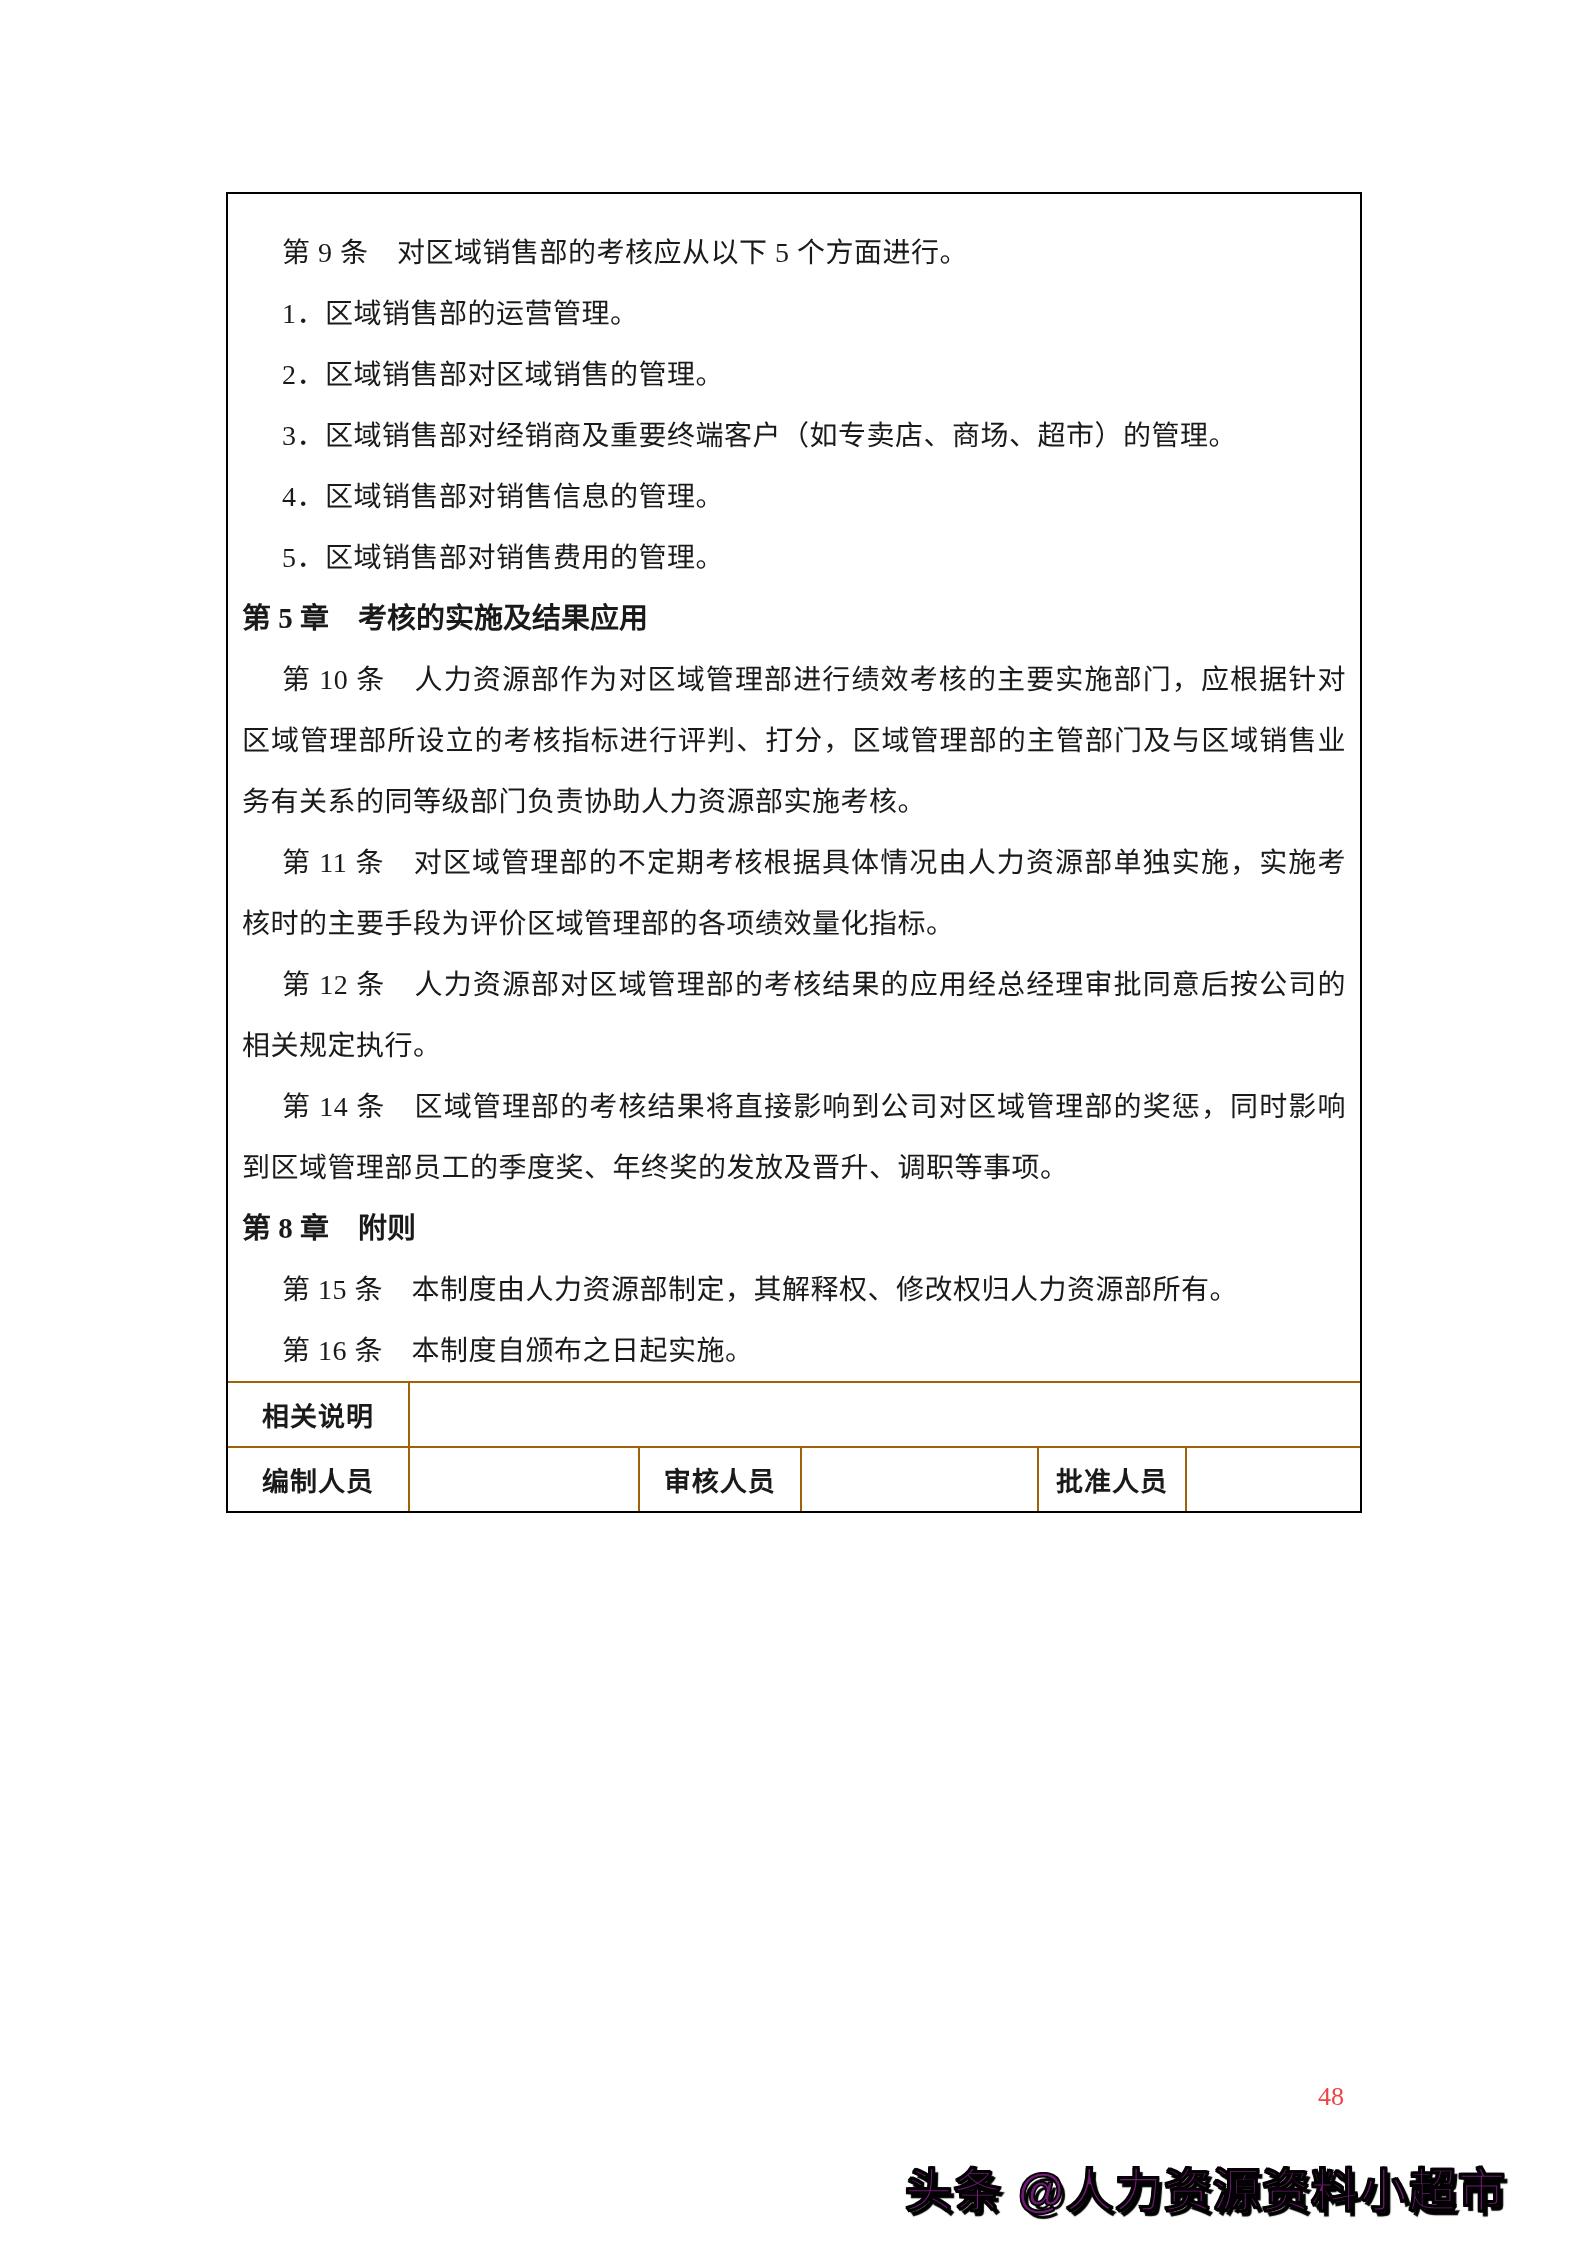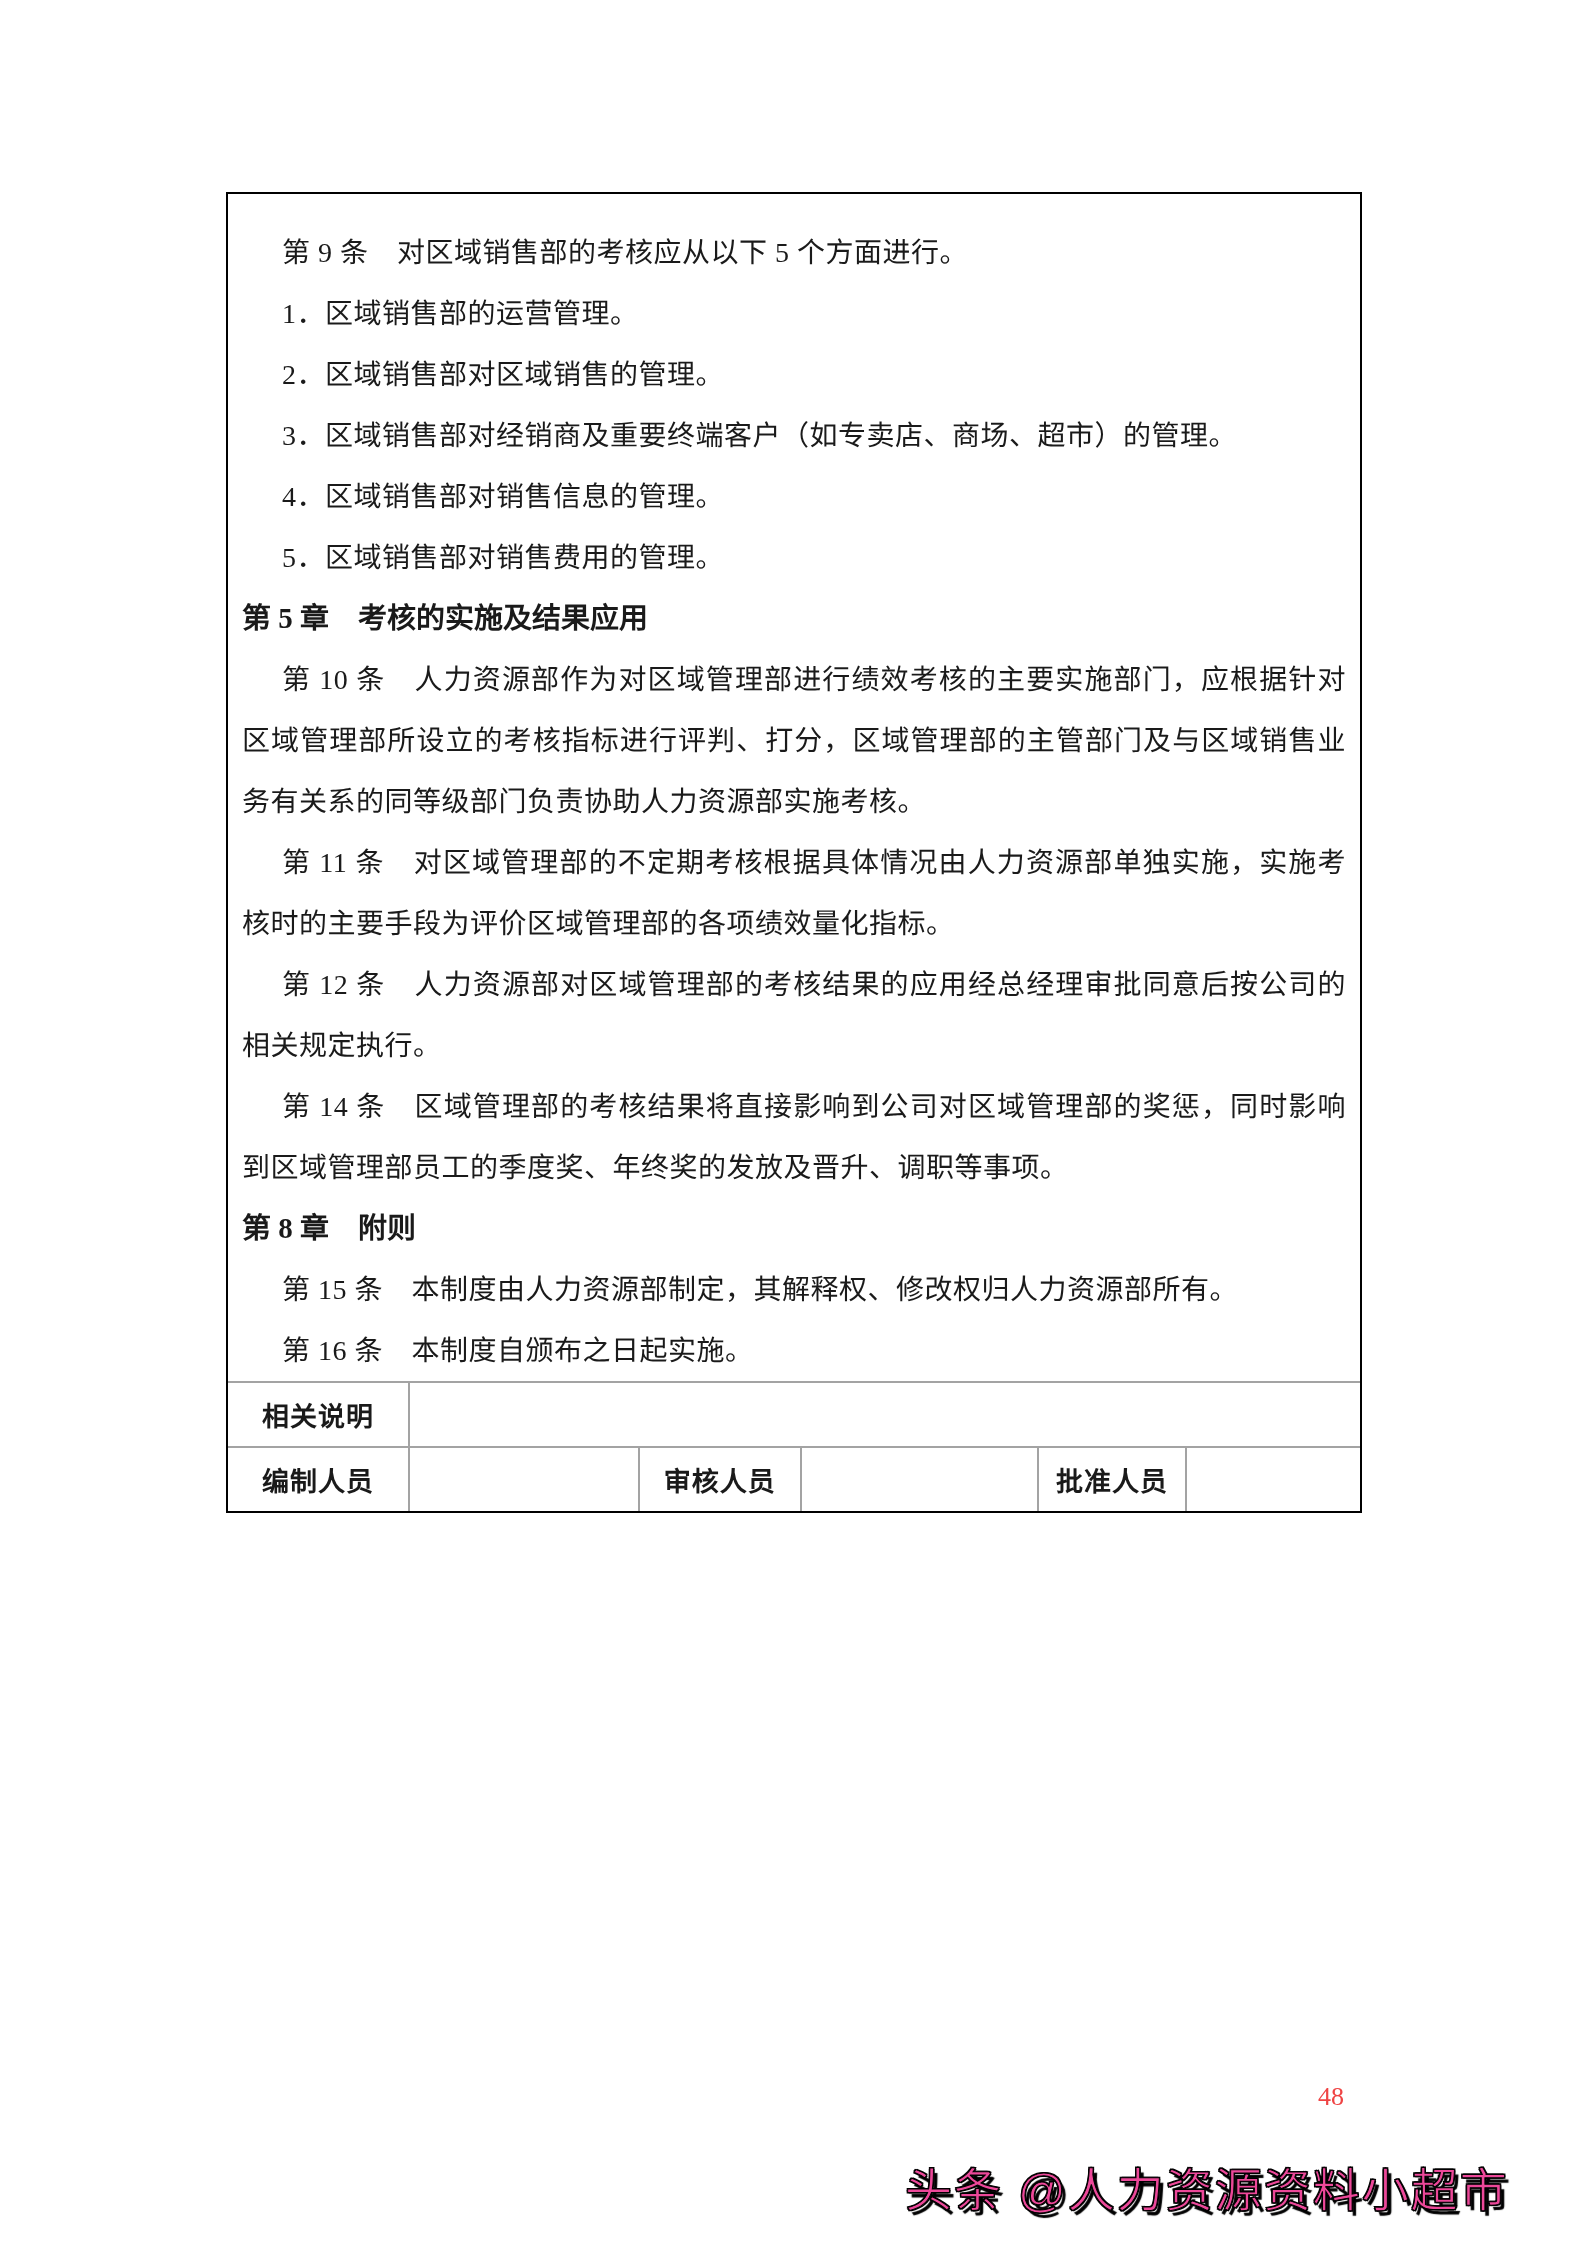--- a/index.html
+++ b/index.html
@@ -39,21 +39,21 @@
     text-align: left;
     text-indent: 0;
   }
   table.signoff {
     width: 100%;
     border-collapse: collapse;
     table-layout: fixed;
     margin-top: 0;
   }
   table.signoff td {
-    border: 2px solid #a3a3a3;
+    border: 2px solid #a16207;
     height: 63px;
     padding: 0;
     vertical-align: middle;
   }
   table.signoff td:first-child { border-left: none; }
   table.signoff td.last { border-right: none; }
   table.signoff tr:last-child td { border-bottom: none; }
   td.lbl {
     font-weight: bold;
     font-size: 27px;
@@ -67,24 +67,24 @@
     font-size: 26px;
     font-family: "Liberation Serif", "DejaVu Serif", serif;
     color: #ef4444;
   }
   .watermark {
     position: absolute;
     left: 905px; top: 2152px;
     width: 660px;
     font-family: "Liberation Sans", "DejaVu Sans", sans-serif;
     font-size: 47px;
-    font-weight: normal;
+    font-weight: bold;
     letter-spacing: 2px;
     white-space: nowrap;
-    color: #ec4899;
+    color: #701a75;
     -webkit-text-stroke: 1px #000;
     text-shadow:
       -1px -1px 0 #000, 1px -1px 0 #000,
       -1px 1px 0 #000, 1px 1px 0 #000,
       4px 5px 1px #000;
   }
 </style>
 </head>
 <body>
 

